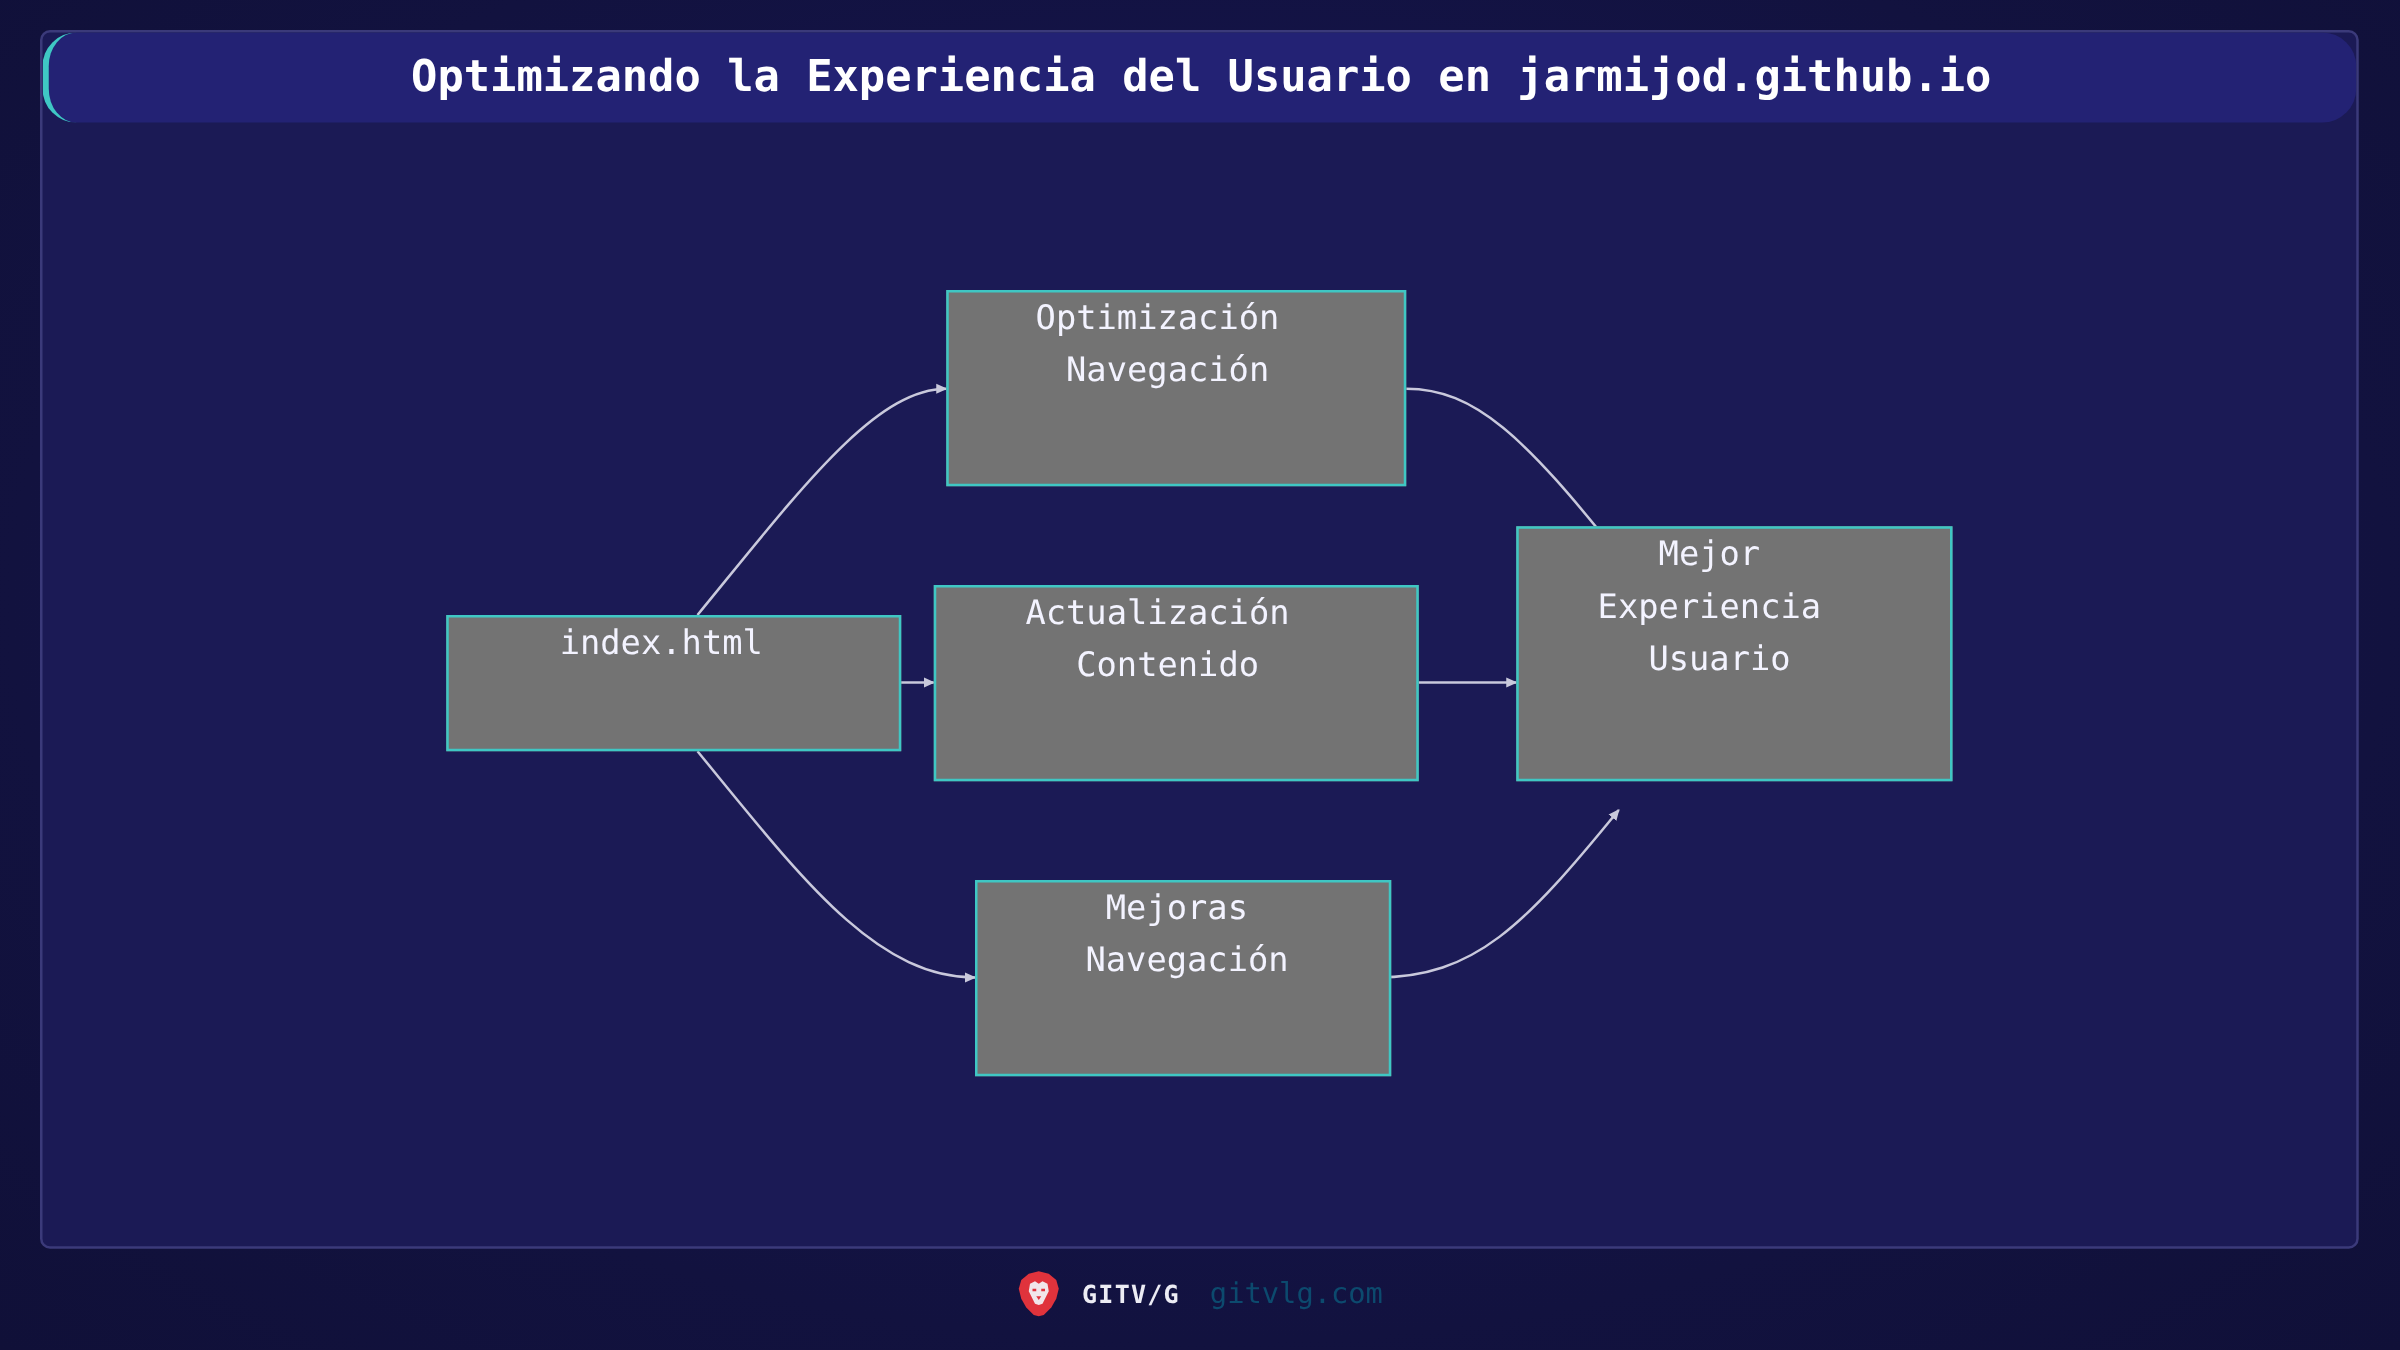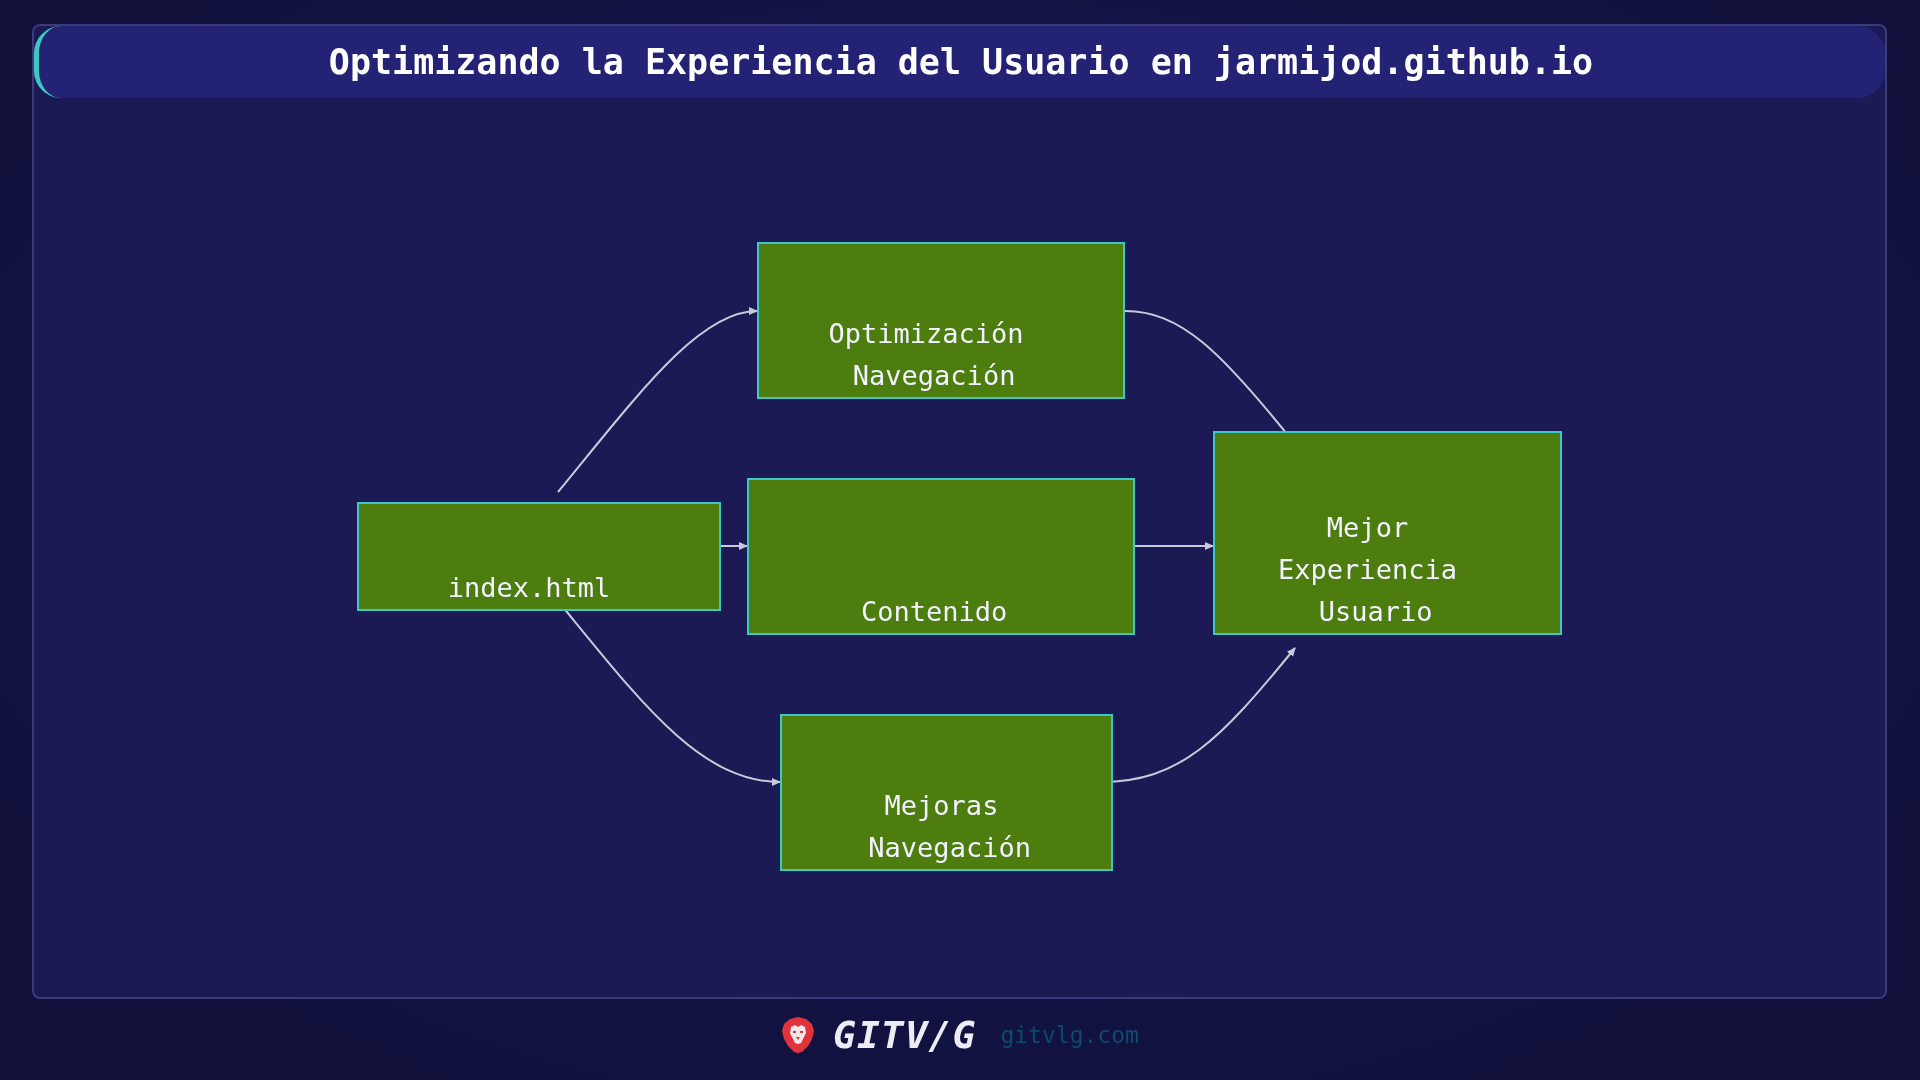--- a/index.html
+++ b/index.html
@@ -25,35 +25,34 @@
   }
   .title {
     color: #ffffff; font-weight: bold; font-size: 35px;
     font-family: "DejaVu Sans Mono", "Liberation Mono", monospace;
     letter-spacing: 0px; white-space: nowrap;
     margin-left: -2px;
   }
   svg.edges { position: absolute; left: 0; top: 0; width: 1920px; height: 1080px; pointer-events: none; }
   .node {
     position: absolute; box-sizing: border-box;
-    background: #4d7c0f;
+    background: #737373;
     border: 2px solid #3fc7c4;
     color: #f3f3ff;
     font-size: 27px; line-height: 42px;
-    display: flex; flex-direction: column; align-items: center; justify-content: flex-end;
+    display: flex; flex-direction: column; align-items: center; justify-content: flex-start;
     white-space: pre;
-    margin-top: 10px;
   }
   .node .lines { display: flex; flex-direction: column; align-items: center; margin-left: -30px; }
   .node span { display: block; }
   .footer {
     position: absolute; left: 0; right: 0; top: 1010px; height: 50px;
     display: flex; align-items: center; justify-content: center; gap: 18px;
   }
-  .brand { color: #ececf4; font-weight: bold; font-style: italic; font-size: 38px; letter-spacing: 1px; }
+  .brand { color: #ececf4; font-weight: bold; font-size: 20px; letter-spacing: 1px; }
   .site { color: #0c4a6e; font-size: 23px; margin-left: 6px; }
   .logo { width: 34px; height: 38px; }
 </style>
 </head>
 <body>
 
 <div class="card">
   <div class="title-bar">
     <div class="title">Optimizando la Experiencia del Usuario en jarmijod.github.io</div>
   </div>
@@ -83,20 +82,21 @@
 
 <div class="node" style="left:757px; top:232px; width:368px; height:157px;">
   <div class="lines">
     <span>Optimización</span>
     <span> Navegación</span>
   </div>
 </div>
 
 <div class="node" style="left:747px; top:468px; width:388px; height:157px;">
   <div class="lines">
+    <span>Actualización</span>
     <span> Contenido</span>
   </div>
 </div>
 
 <div class="node" style="left:780px; top:704px; width:333px; height:157px;">
   <div class="lines" style="margin-left:-10px;">
     <span>Mejoras</span>
     <span> Navegación</span>
   </div>
 </div>

